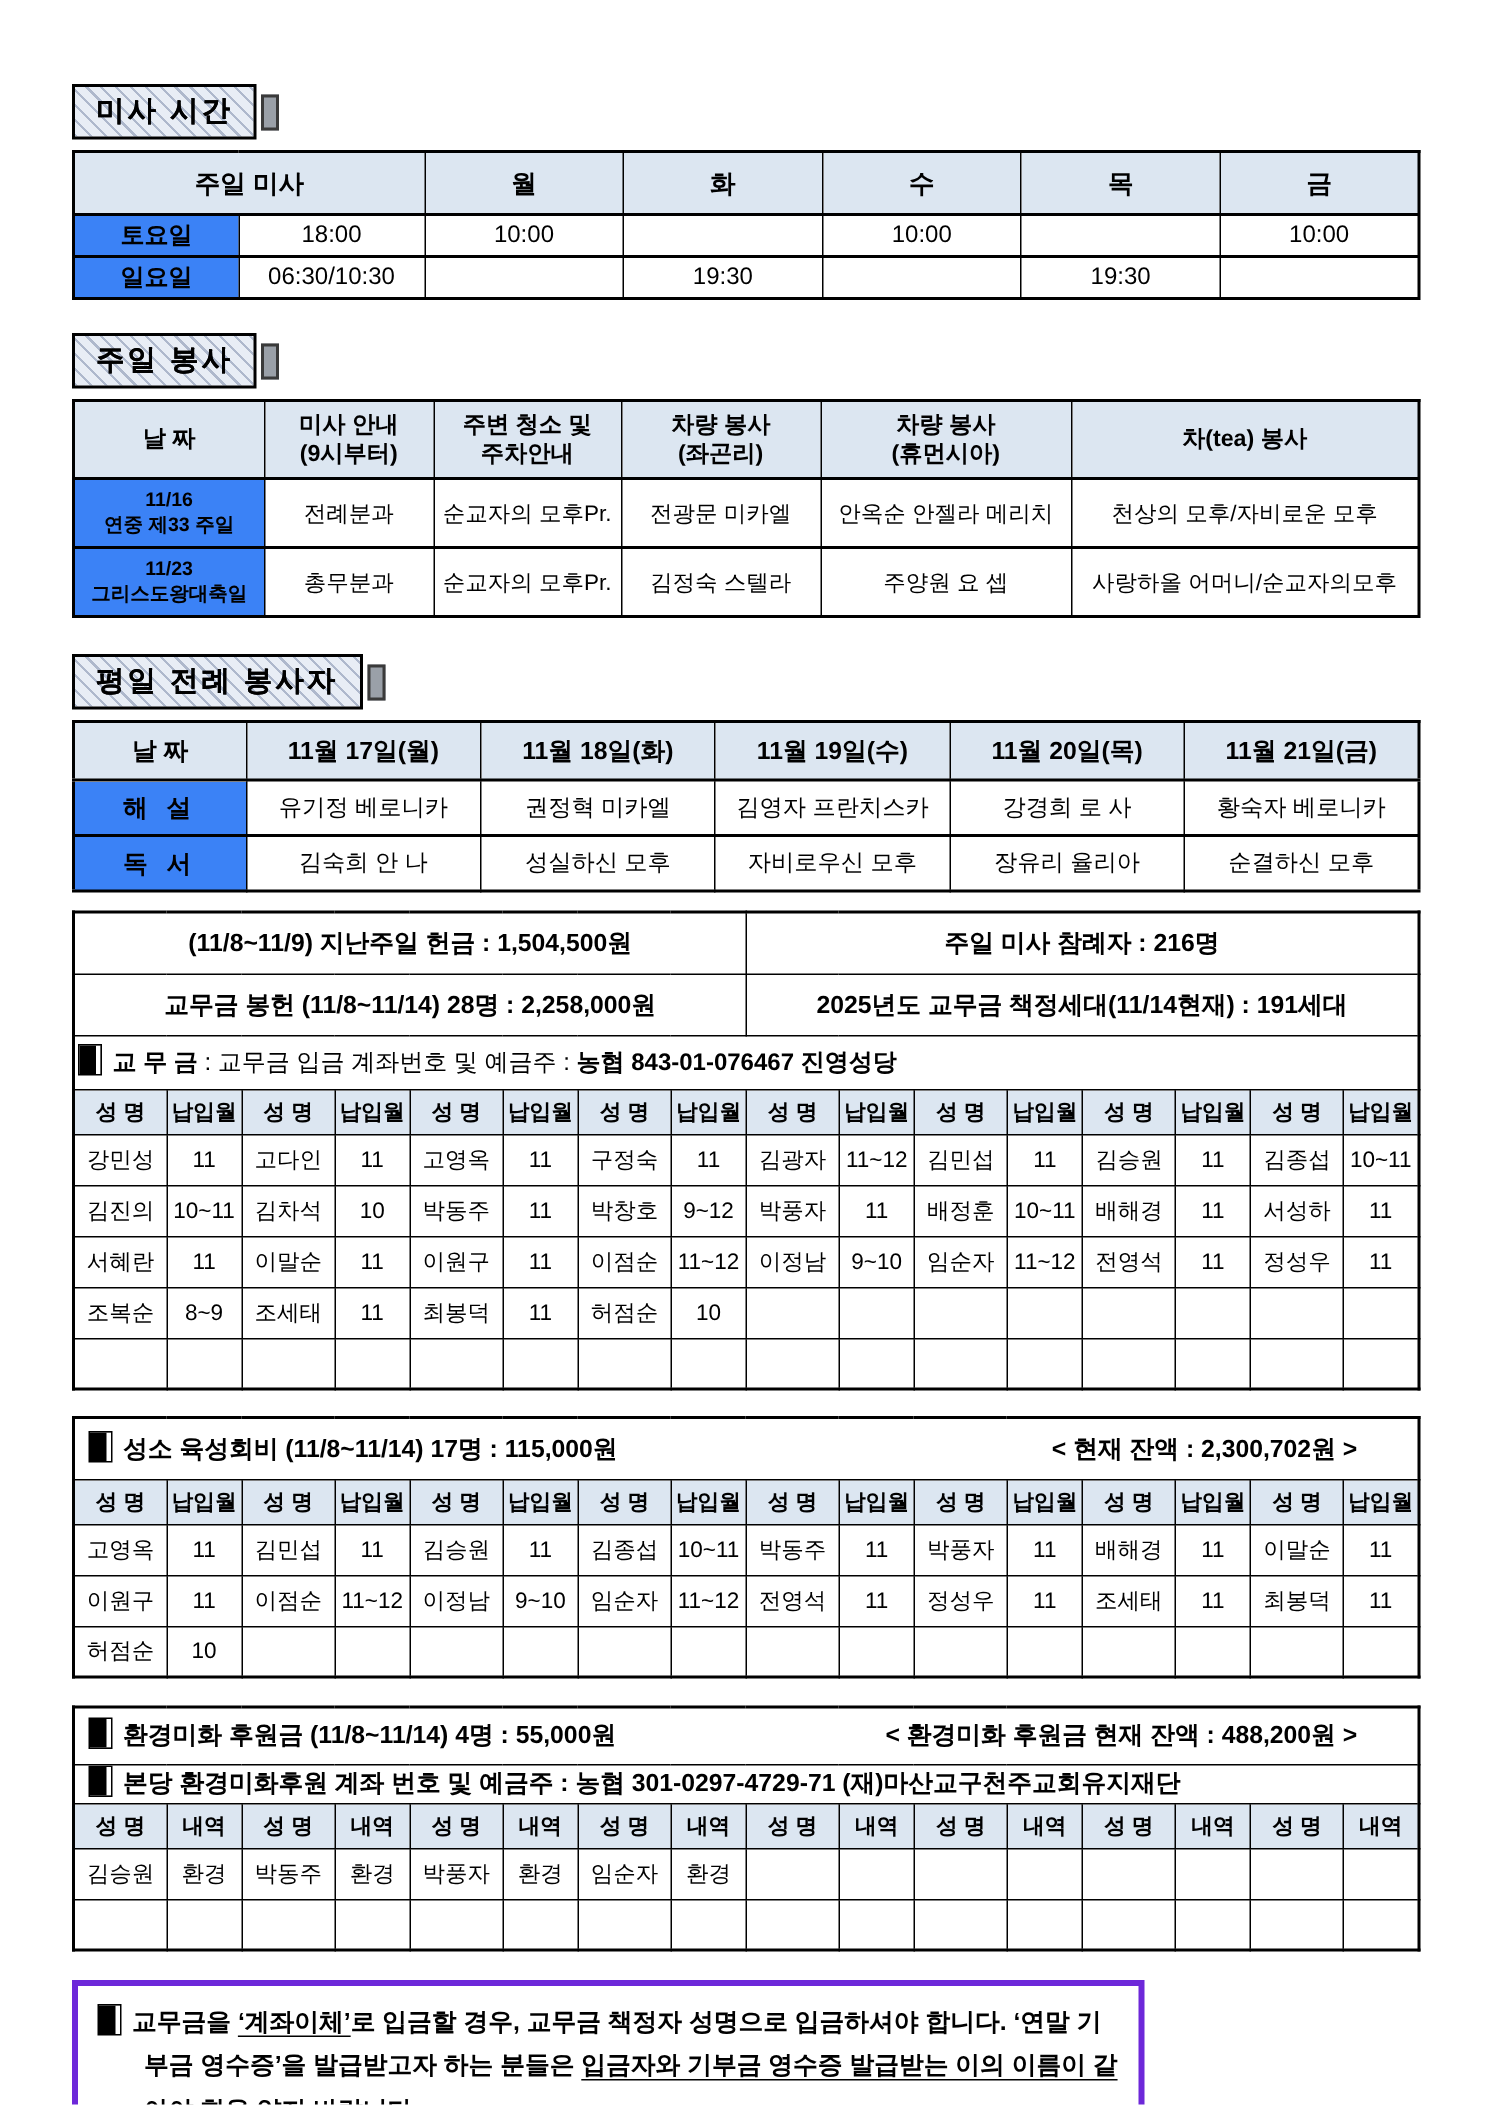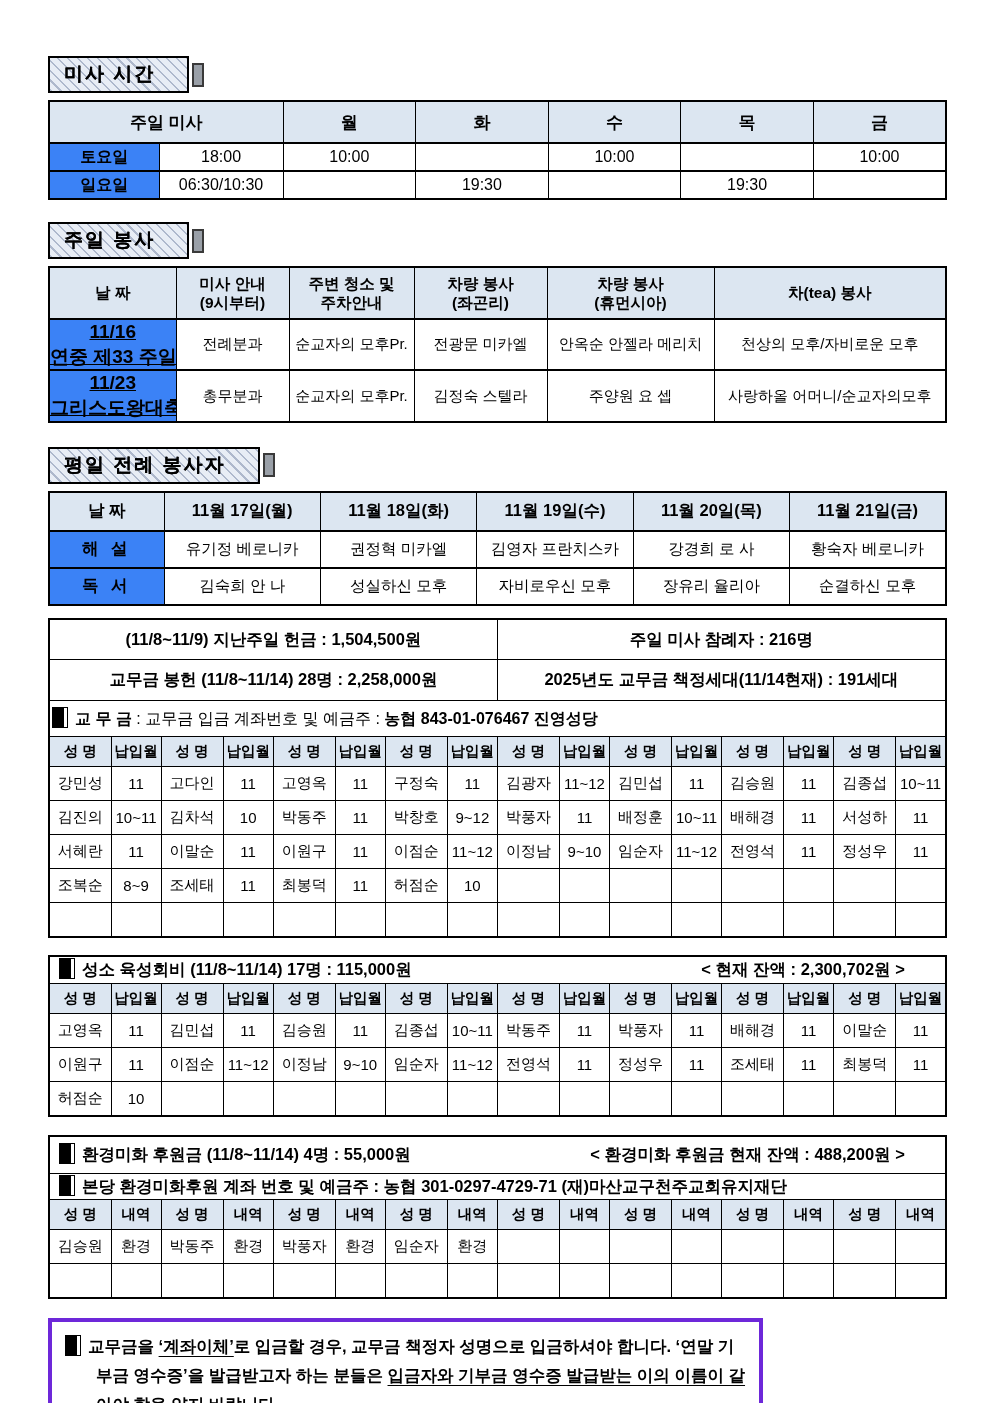--- a/index.html
+++ b/index.html
@@ -8,21 +8,21 @@
     width:992px; height:1403px;
     padding:56px 47px 0 48px;
     font-family:"Liberation Sans","DejaVu Sans",sans-serif;
     color:#000;
   }
   
   .badge-row { display:flex; align-items:center; margin-bottom:7px; }
   .badge {
     display:inline-block;
     border:2px solid #000;
-    padding:3px 32px 4px 14px;
+    padding:3px 14px 4px 14px;
     font-size:19px; font-weight:bold; letter-spacing:2px;
     background:repeating-linear-gradient(45deg,#aeb8cc 0px,#aeb8cc 1.5px,#e8edf5 1.5px,#e8edf5 7px);
     text-shadow:0 0 0 #000;
   }
   .badge-tab {
     display:inline-block; width:12px; height:24px;
     margin-left:3px; background:#9aa0a8; border:2px solid #3a3a3a;
   }
   
   table.t {
@@ -35,33 +35,33 @@
   }
   .hdr { background:#dce6f1; font-weight:bold; }
   .lbl { background:#3b82f6; font-weight:bold; }
   
   .t1 th { height:42px; font-size:17px; border-bottom:2px solid #000; }
   .t1 td { height:28px; font-size:16px; }
   .t1 tr { border-bottom:2px solid #000; }
   
   .t2 th { height:52px; font-size:15.5px; line-height:1.25; border-bottom:2px solid #000; }
   .t2 td { height:46px; font-size:15px; }
-  .t2 td.lbl { font-size:19px; line-height:1.3;text-decoration:underline; }
+  .t2 td.lbl { font-size:13px; line-height:1.3; }
   .t2 tr { border-bottom:2px solid #000; }
   
   .t3 th { height:39px; font-size:16.5px; border-bottom:2px solid #000; }
   .t3 td { height:37px; font-size:15.5px; }
   .t3 td.lbl { font-size:16.5px; letter-spacing:4px; }
   .t3 tr { border-bottom:2px solid #000; }
   
   .grid th { height:30px; font-size:14.5px; }
   .grid td { height:34px; font-size:15px; }
   .grid td.sumcell { height:41px; font-size:16.5px; font-weight:bold; }
   .grid td.acctcell { height:36px; text-align:left; padding-left:3px; font-size:16px; }
-  .grid td.titlecell { height:28px; text-align:left; padding:0 10px; font-size:16.5px; font-weight:bold; }
+  .grid td.titlecell { height:41px; text-align:left; padding:0 10px; font-size:16.5px; font-weight:bold; }
   .sq {
     display:inline-block; width:14px; height:19px; background:#000;
     vertical-align:-3px; margin-right:8px; border-right:3px solid #fff; outline:1px solid #000;
   }
   .title-flex { display:flex; justify-content:space-between; align-items:center; }
   .title-flex .right { margin-right:30px; }
   .bold { font-weight:bold; }
   .sp-after { margin-top:22px; }
   .sp-small { margin-top:24px; }
   

